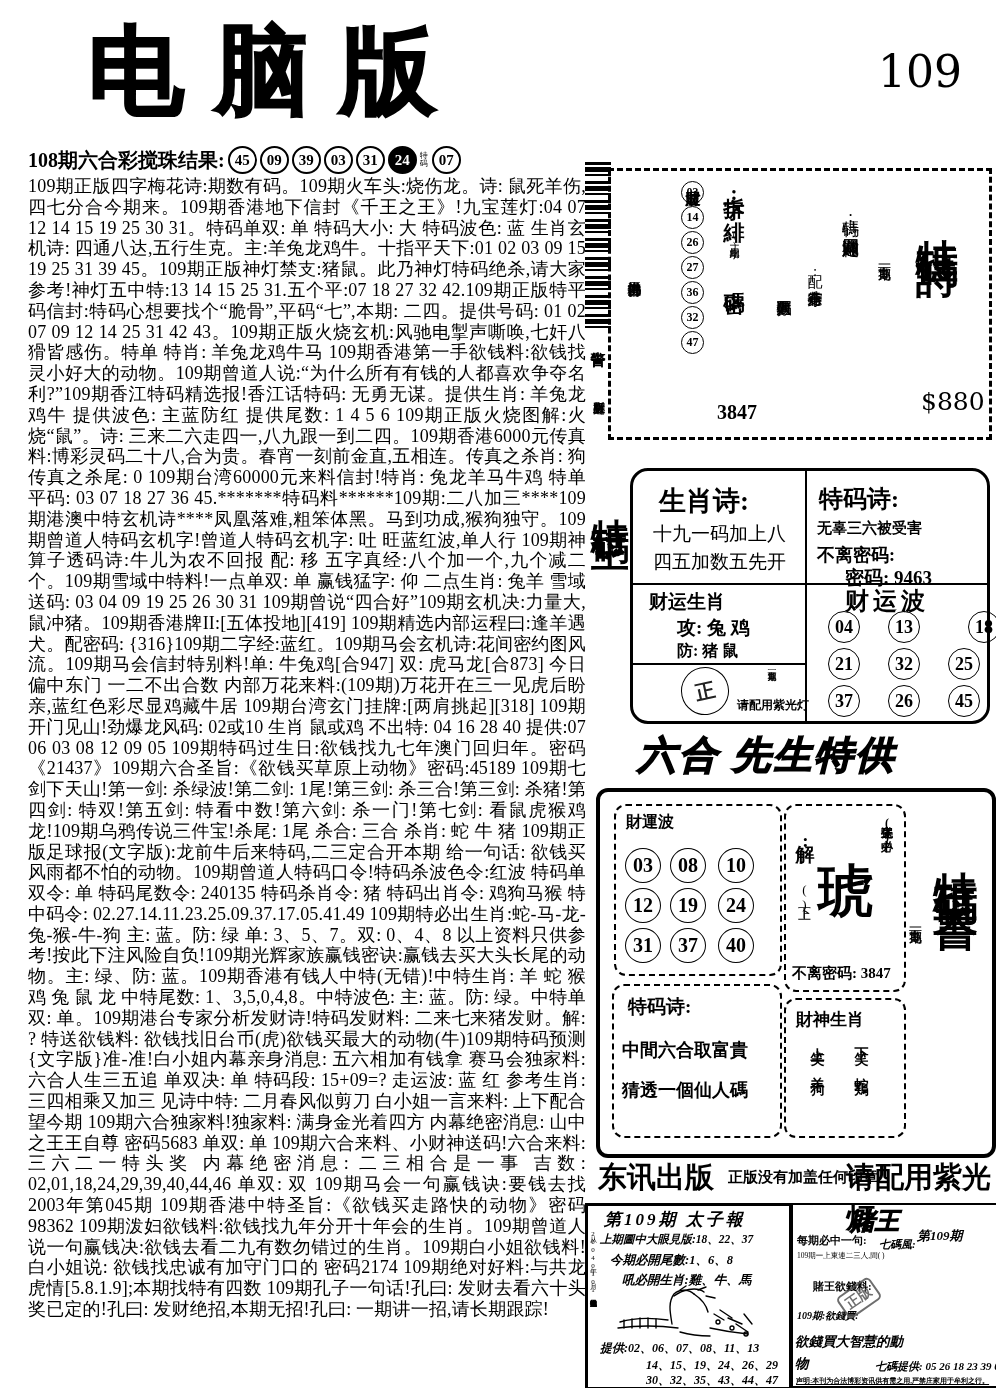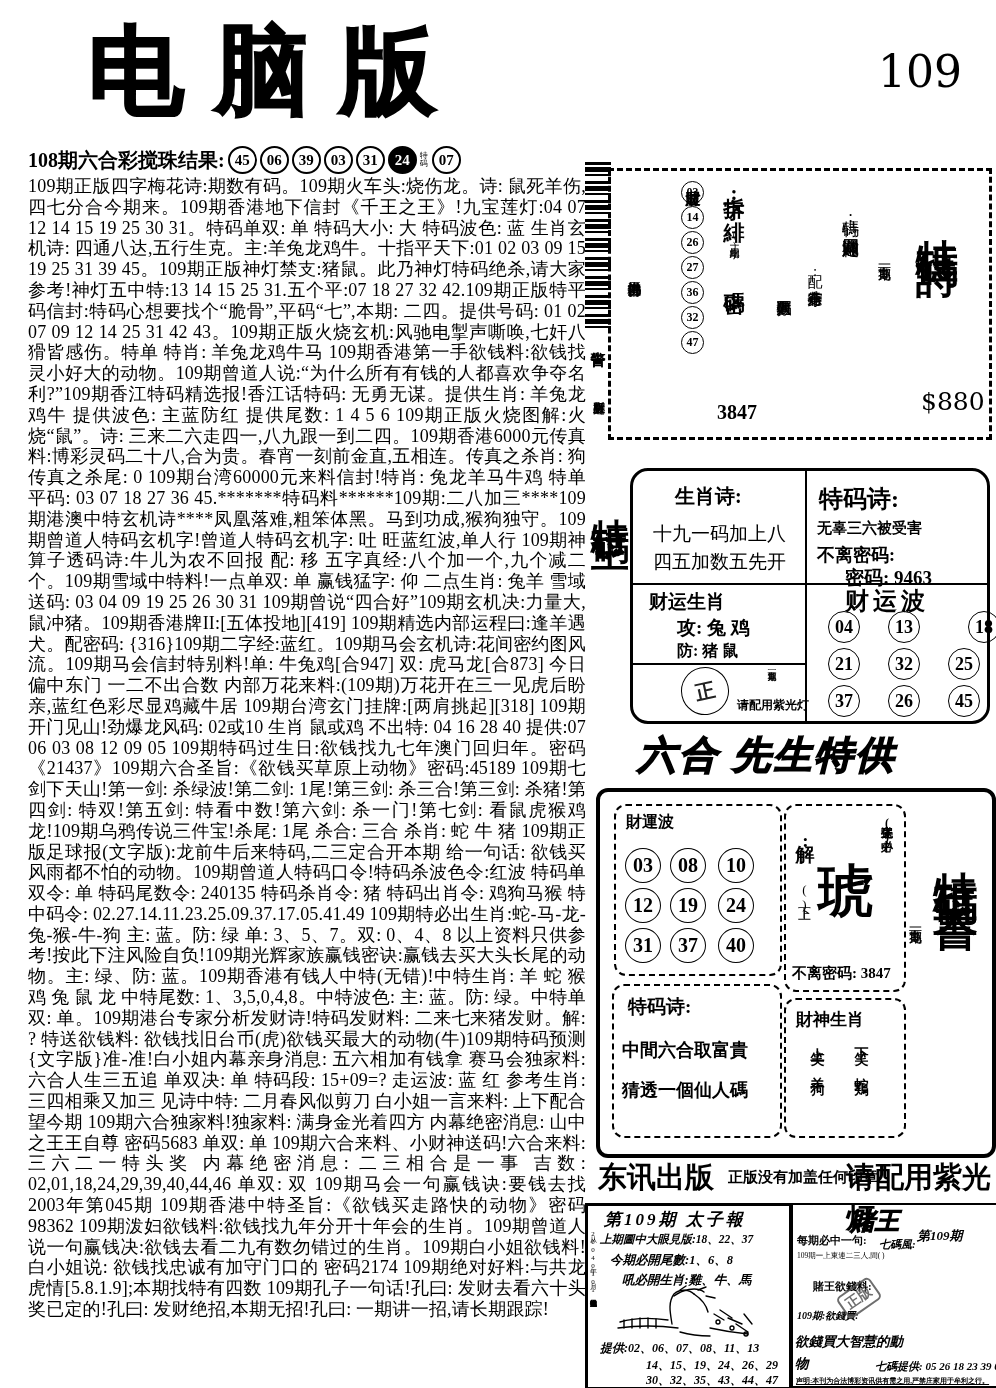--- a/index.html
+++ b/index.html
@@ -41,21 +41,21 @@
   .tb-issue{left:264px;top:86px;font-size:13px;}
   .tb-title{left:298px;top:34px;font-size:42px;font-weight:bold;letter-spacing:8px;}
   .tb-price{left:294px;top:216px;font-size:25px;font-family:"DejaVu Serif",serif;margin-left:16px;}
   
   .temawang{left:584px;top:488px;font-size:38px;font-weight:bold;letter-spacing:10px;}
   
   .sx-box{left:630px;top:468px;width:354px;height:250px;border:3px solid #000;border-radius:18px;}
   .sx-vline{left:172px;top:0;width:2px;height:250px;background:#000;}
   .sx-hline{left:0;top:112px;width:354px;height:2px;background:#000;}
   .sx-hline2{left:0;top:192px;width:172px;height:2px;background:#000;}
-  .sx-t1{left:26px;top:12px;font-size:20px;font-weight:bold;margin-left:16px;}
+  .sx-t1{left:26px;top:12px;font-size:27px;font-weight:bold;}
   .sx-l1{left:20px;top:50px;font-size:19px;}
   .sx-l2{left:20px;top:78px;font-size:19px;}
   .sx-t2{left:186px;top:12px;font-size:24px;font-weight:bold;}
   .sx-r1{left:184px;top:48px;font-size:15px;font-weight:bold;}
   .sx-r2{left:184px;top:72px;font-size:18px;font-weight:bold;}
   .sx-r3{left:212px;top:94px;font-size:19px;font-weight:bold;}
   .sx-cy{left:16px;top:118px;font-size:19px;font-weight:bold;}
   .sx-gong{left:44px;top:144px;font-size:19px;font-weight:bold;}
   .sx-fang{left:44px;top:170px;font-size:16px;font-weight:bold;}
   .stamp-circle{left:48px;top:196px;width:46px;height:46px;border:1.5px solid #000;border-radius:50%;
@@ -125,21 +125,21 @@
 <body>
 
 <div class="page">
 
   <div class="abs masthead">电脑版</div>
   <div class="abs corner-num">109</div>
 
   <div class="abs results">
     <span>108期六合彩搅珠结果:</span>
     <span class="ball">45</span>
-    <span class="ball">06</span>
+    <span class="ball">09</span>
     <span class="ball">39</span>
     <span class="ball">03</span>
     <span class="ball">31</span>
     <span class="ball inv">24</span>
     <span class="sp-marker">特码</span>
     <span class="ball">07</span>
   </div>
 
   <div class="abs main-text">109期正版四字梅花诗:期数有码。109期火车头:烧伤龙。诗: 鼠死羊伤,四七分合今期来。109期香港地下信封《千王之王》!九宝莲灯:04 07 12 14 15 19 25 30 31。特码单双: 单 特码大小: 大 特码波色: 蓝 生肖玄机诗: 四通八达,五行生克。主:羊兔龙鸡牛。十指平天下:01 02 03 09 15 19 25 31 39 45。109期正版神灯禁支:猪鼠。此乃神灯特码绝杀,请大家参考!神灯五中特:13 14 15 25 31.五个平:07 18 27 32 42.109期正版特平码信封:特码心想要找个“脆骨”,平码“七”,本期: 二四。提供号码: 01 02 07 09 12 14 25 31 42 43。109期正版火烧玄机:风驰电掣声嘶唤,七奸八猾皆感伤。特单 特肖: 羊兔龙鸡牛马 109期香港第一手欲钱料:欲钱找灵小好大的动物。109期曾道人说:“为什么所有有钱的人都喜欢争夺名利?”109期香江特码精选报!香江话特码: 无勇无谋。提供生肖: 羊兔龙鸡牛 提供波色: 主蓝防红 提供尾数: 1 4 5 6 109期正版火烧图解:火烧“鼠”。诗: 三来二六走四一,八九跟一到二四。109期香港6000元传真料:博彩灵码二十八,合为贵。春宵一刻前金直,五相连。传真之杀肖: 狗 传真之杀尾: 0 109期台湾60000元来料信封!特肖: 兔龙羊马牛鸡 特单 平码: 03 07 18 27 36 45.*******特码料******109期:二八加三****109期港澳中特玄机诗****凤凰落难,粗笨体黑。马到功成,猴狗独守。109期曾道人特码玄机字!曾道人特码玄机字: 吐 旺蓝红波,单人行 109期神算子透码诗:牛儿为农不回报 配: 移 五字真经:八个加一个,九个减二个。109期雪域中特料!一点单双: 单 赢钱猛字: 仰 二点生肖: 兔羊 雪域送码: 03 04 09 19 25 26 30 31 109期曾说“四合好”109期玄机决:力量大,鼠冲猪。109期香港牌II:[五体投地][419] 109期精选内部运程曰:逢羊遇犬。配密码: {316}109期二字经:蓝红。109期马会玄机诗:花间密约图风流。109期马会信封特别料!单: 牛兔鸡[合947] 双: 虎马龙[合873] 今日偏中东门 一二不出合数 内部万花来料:(109期)万花开在三一见虎后盼亲,蓝红色彩尽显鸡藏牛居 109期台湾玄门挂牌:[两肩挑起][318] 109期开门见山!劲爆龙风码: 02或10 生肖 鼠或鸡 不出特: 04 16 28 40 提供:07 06 03 08 12 09 05 109期特码过生日:欲钱找九七年澳门回归年。密码《21437》109期六合圣旨:《欲钱买草原上动物》密码:45189 109期七剑下天山!第一剑: 杀绿波!第二剑: 1尾!第三剑: 杀三合!第三剑: 杀猪!第四剑: 特双!第五剑: 特看中数!第六剑: 杀一门!第七剑: 看鼠虎猴鸡龙!109期乌鸦传说三件宝!杀尾: 1尾 杀合: 三合 杀肖: 蛇 牛 猪 109期正版足球报(文字版):龙前牛后来特码,二三定合开本期 给一句话: 欲钱买风雨都不怕的动物。109期曾道人特码口令!特码杀波色令:红波 特码单双令: 单 特码尾数令: 240135 特码杀肖令: 猪 特码出肖令: 鸡狗马猴 特中码令: 02.27.14.11.23.25.09.37.17.05.41.49 109期特必出生肖:蛇-马-龙-兔-猴-牛-狗 主: 蓝。防: 绿 单: 3、5、7。双: 0、4、8 以上资料只供参考!按此下注风险自负!109期光辉家族赢钱密诀:赢钱去买大头长尾的动物。主: 绿、防: 蓝。109期香港有钱人中特(无错)!中特生肖: 羊 蛇 猴 鸡 兔 鼠 龙 中特尾数: 1、3,5,0,4,8。中特波色: 主: 蓝。防: 绿。中特单双: 单。109期港台专家分析发财诗!特码发财料: 二来七来猪发财。解: ? 特送欲钱料: 欲钱找旧台币(虎)欲钱买最大的动物(牛)109期特码预测{文字版}准-准!白小姐内幕亲身消息: 五六相加有钱拿 赛马会独家料: 六合人生三五追 单双决: 单 特码段: 15+09=? 走运波: 蓝 红 参考生肖: 三四相乘又加三 见诗中特: 二月春风似剪刀 白小姐一言来料: 上下配合望今期 109期六合独家料!独家料: 满身金光着四方 内幕绝密消息: 山中之王王自尊 密码5683 单双: 单 109期六合来料、小财神送码!六合来料: 三六二一特头奖 内幕绝密消息: 二三相合是一事 吉数: 02,01,18,24,29,39,40,44,46 单双: 双 109期马会一句赢钱诀:要钱去找2003年第045期 109期香港中特圣旨:《欲钱买走路快的动物》密码98362 109期泼妇欲钱料:欲钱找九年分开十年会的生肖。109期曾道人说一句赢钱决:欲钱去看二九有数勿错过的生肖。109期白小姐欲钱料!白小姐说: 欲钱找忠诚有加守门口的 密码2174 109期绝对好料:与共龙虎情[5.8.1.9];本期找特有四数 109期孔子一句话!孔曰: 发财去看六十头奖已定的!孔曰: 发财绝招,本期无招!孔曰: 一期讲一招,请长期跟踪!</div>
 

